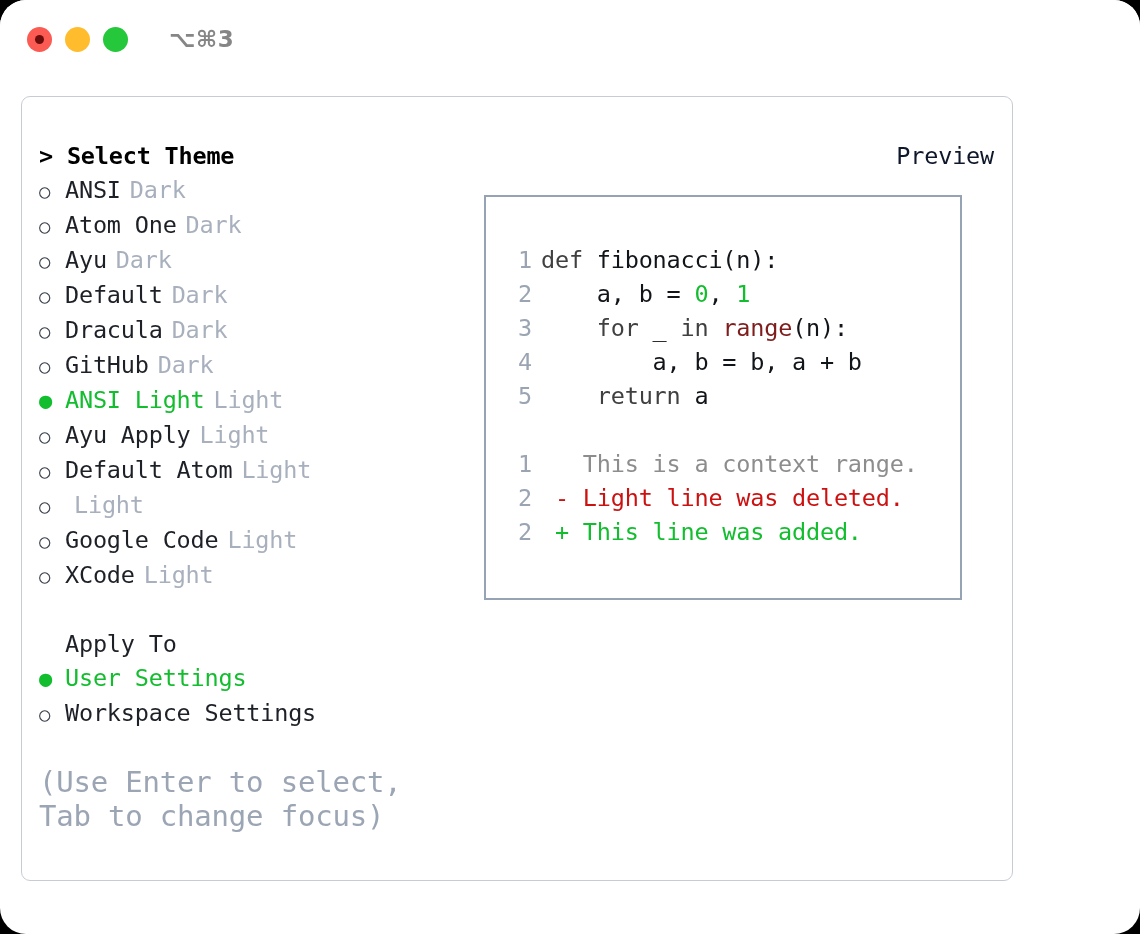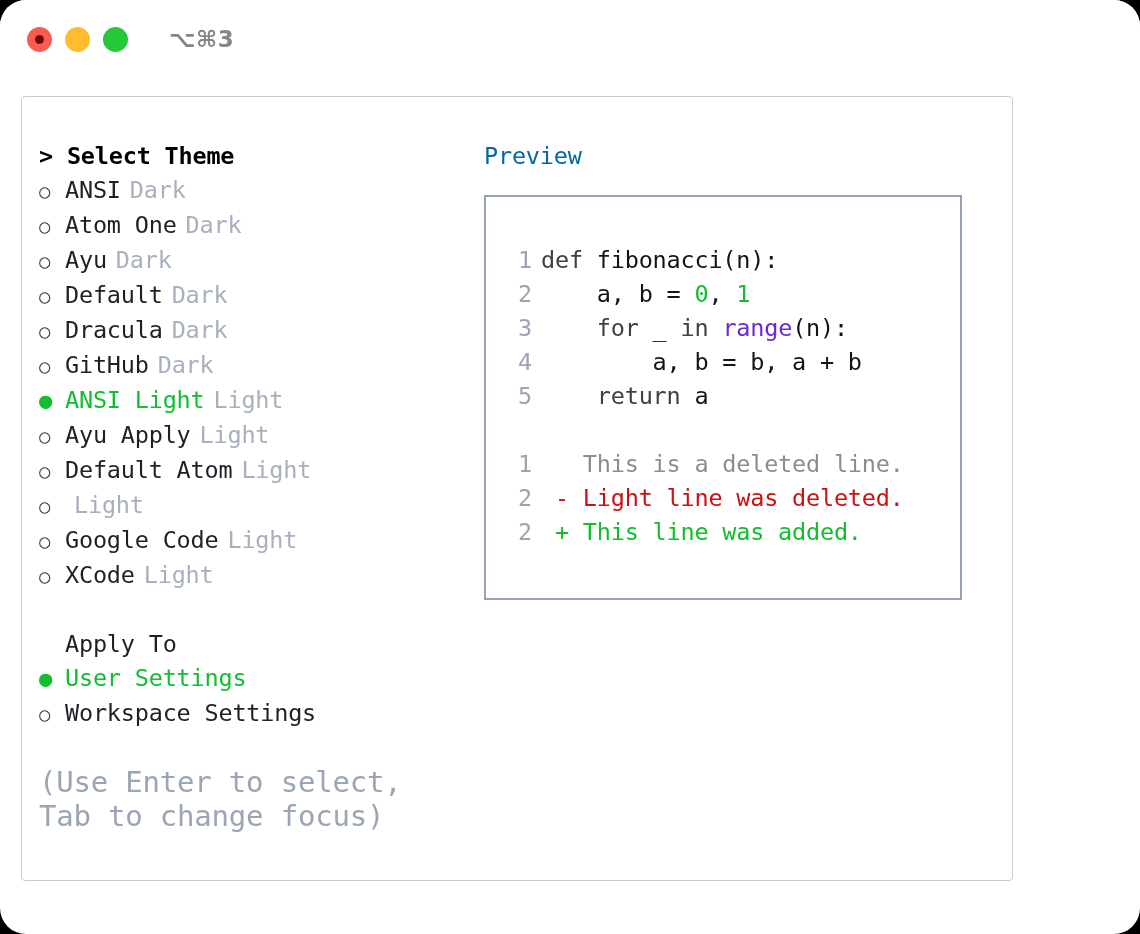--- a/index.html
+++ b/index.html
@@ -66,21 +66,21 @@
   }
 
   
   .panel {
     position: absolute;
     left: 21px;
     top: 96px;
     width: 992px;
     height: 785px;
     border: 1.5px solid #c7ccd3;
-    border-radius: 4px;
+    border-radius: 9px;
     background: #ffffff;
   }
 
   .columns {
     display: flex;
     padding: 42px 0 0 0;
   }
   .col-left  { width: 462px; padding-left: 17px; }
   .col-right { width: 510px; }
 
@@ -133,24 +133,25 @@
     font-size: 29px;
     line-height: 34px;
     color: #9ba5b4;
     width: 415px;
     letter-spacing: -0.2px;
   }
 
   
   .preview-title {
     font-size: 23.5px;
-    color: #0369a1;
+    color: #0f172a;
     line-height: 34px;
     letter-spacing: -0.2px;
     margin-bottom: 22px;
+    text-align: right;
   }
   .code-box {
     width: 478px;
     height: 405px;
     border: 2px solid #96a3b4;
     background: #ffffff;
     padding: 46px 0 0 18px;
   }
   .code-line {
     display: flex;
@@ -162,21 +163,21 @@
   .ln {
     width: 28px;
     flex: 0 0 28px;
     text-align: right;
     color: #9aa4b2;
     margin-right: 9px;
   }
   .code-blank { height: 34px; }
 
   .tok-kw   { color: #404040; }
-  .tok-fn   { color: #6d28d9; }
+  .tok-fn   { color: #7f1d1d; }
   .tok-num  { color: #12bd2e; }
   .tok-txt  { color: #111418; }
   .tok-ctx  { color: #8d8d8d; }
   .tok-del  { color: #cc1111; }
   .tok-add  { color: #12bd2e; }
 </style>
 </head>
 <body>
 
 <div class="window">
@@ -231,21 +232,21 @@
         <div class="code-box">
           <div id="code-sample">
               <div class="code-line"><span class="ln">1</span><span><span class="tok-kw">def </span><span class="tok-txt">fibonacci(n):</span></span></div>
               <div class="code-line"><span class="ln">2</span><span><span class="tok-txt">    a, b = </span><span class="tok-num">0</span><span class="tok-txt">, </span><span class="tok-num">1</span></span></div>
               <div class="code-line"><span class="ln">3</span><span><span class="tok-txt">    </span><span class="tok-kw">for</span><span class="tok-txt"> _ </span><span class="tok-kw">in</span><span class="tok-txt"> </span><span class="tok-fn">range</span><span class="tok-txt">(n):</span></span></div>
               <div class="code-line"><span class="ln">4</span><span><span class="tok-txt">        a, b = b, a + b</span></span></div>
               <div class="code-line"><span class="ln">5</span><span><span class="tok-txt">    </span><span class="tok-kw">return</span><span class="tok-txt"> a</span></span></div>
             </div>
           <div class="code-blank"></div>
           <div id="diff-sample">
-              <div class="code-line"><span class="ln">1</span><span><span class="tok-ctx">   This is a deleted line.</span></span></div>
+              <div class="code-line"><span class="ln">1</span><span><span class="tok-ctx">   This is a context range.</span></span></div>
               <div class="code-line"><span class="ln">2</span><span><span class="tok-del"> - Light line was deleted.</span></span></div>
               <div class="code-line"><span class="ln">2</span><span><span class="tok-add"> + This line was added.</span></span></div>
             </div>
         </div>
       </div>
 
     </div>
   </div>
 </div>
 

